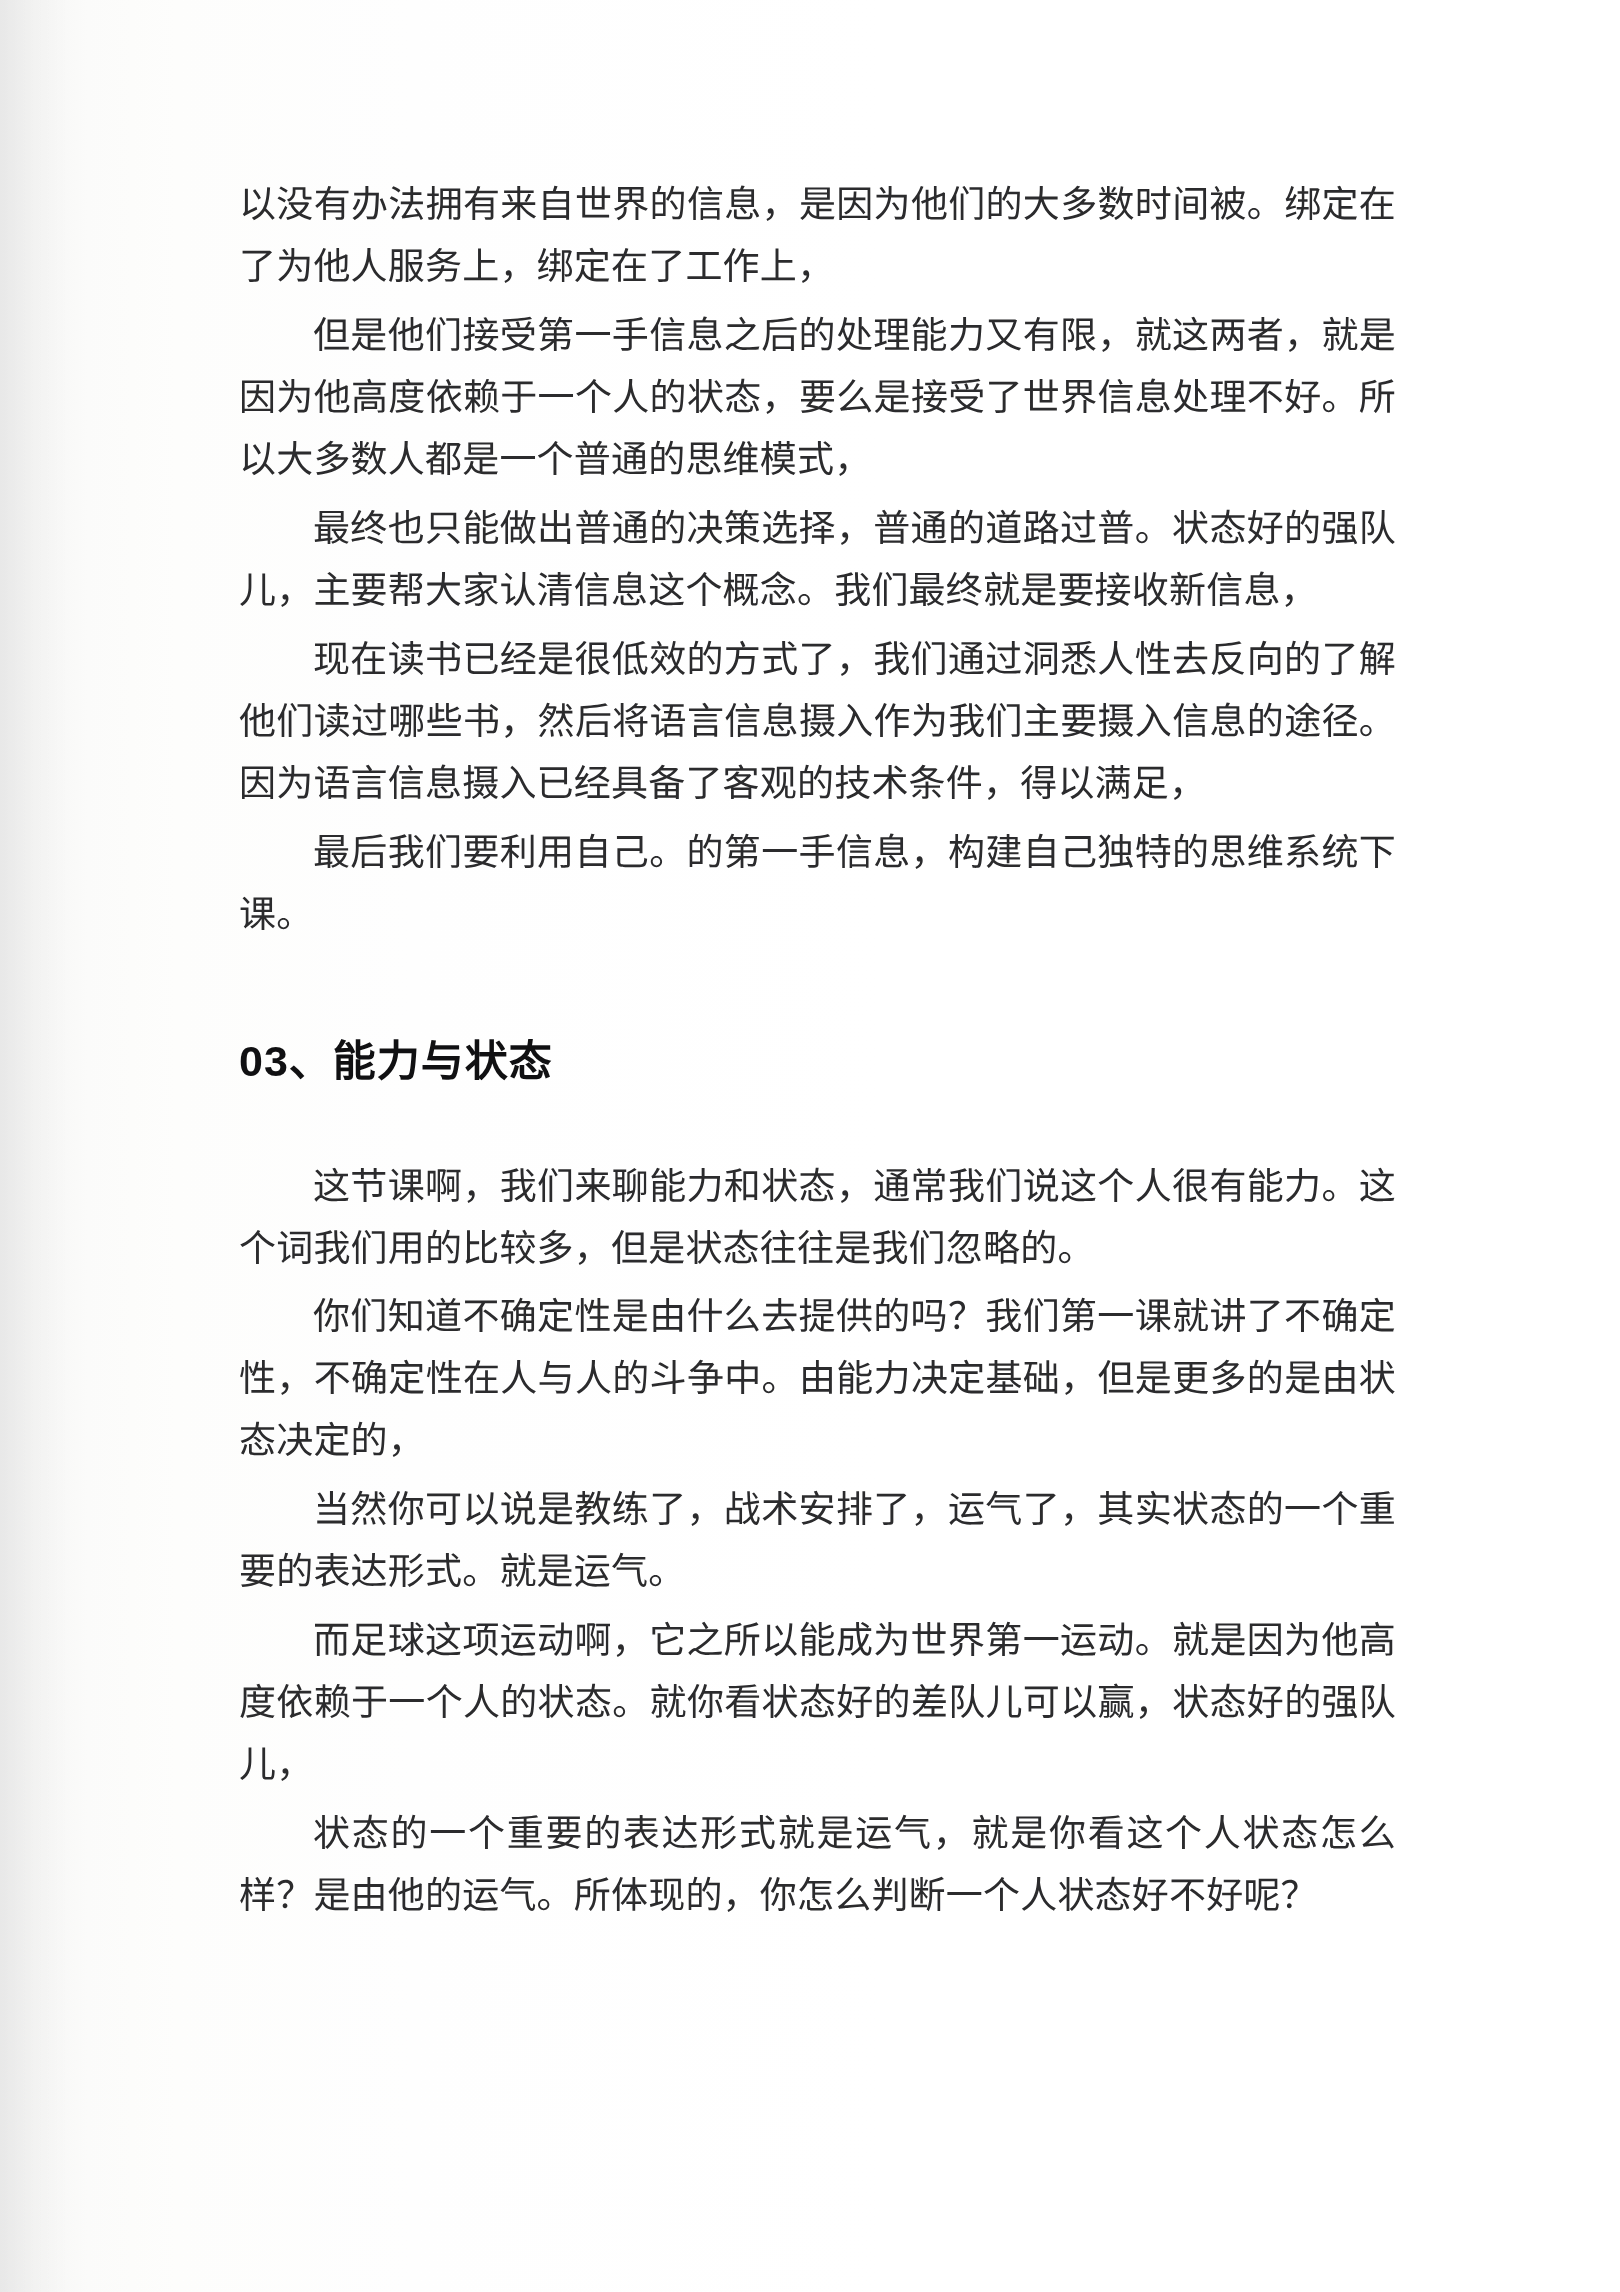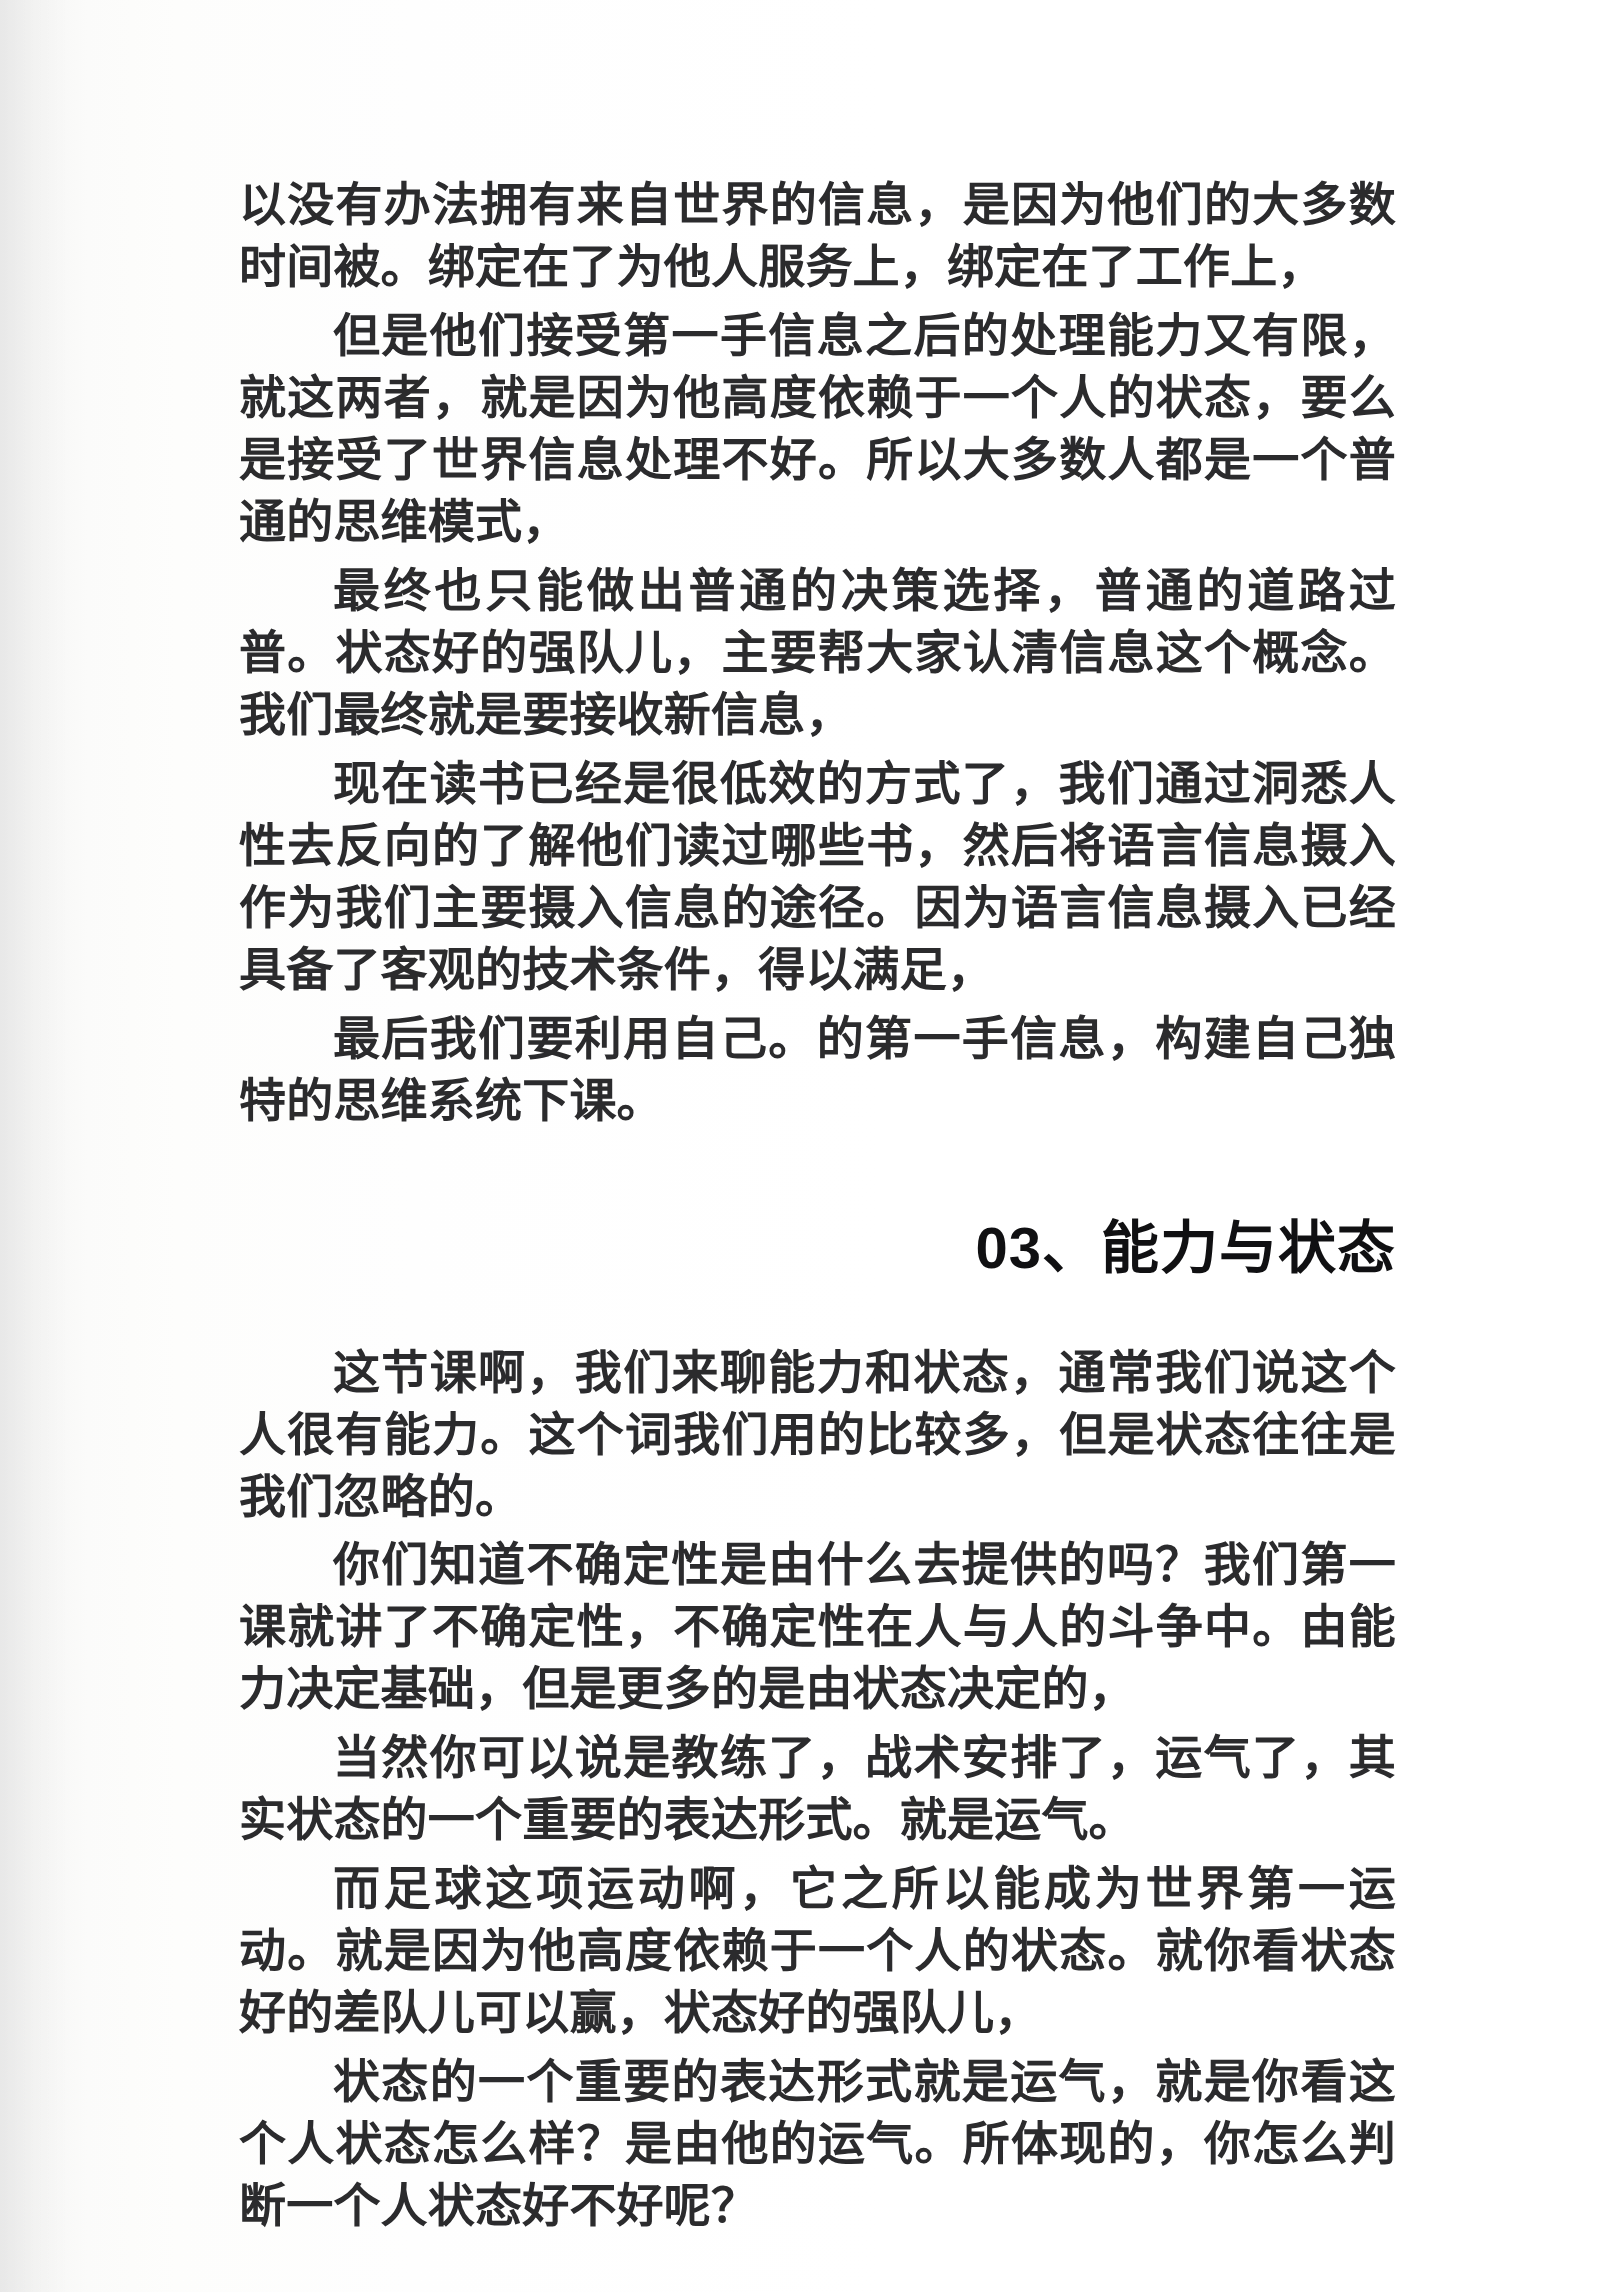--- a/index.html
+++ b/index.html
@@ -48,47 +48,47 @@
 
   .text-column {
     position: absolute;
     left: 239px;
     top: 174px;
     width: 1157px;
   }
 
   .para {
     margin: 0 0 0px 0;
-    font-size: 47px;
+    font-size: 37px;
     line-height: 62px;
     color: #2b2b2d;
     letter-spacing: 0.2px;
     text-align: justify;
     text-justify: inter-ideograph;
-    font-weight: 700;
+    font-weight: 400;
     word-break: break-all;
   }
 
   .para.indented {
     text-indent: 2em;
   }
 
   
   .para + .para {
     margin-top: 6.9px;
   }
 
   .section-heading {
     margin: 0;
     padding: 0;
-    font-size: 58px;
+    font-size: 43px;
     line-height: 59px;
     font-weight: 700;
     color: #101012;
-    text-align: right;
+    text-align: left;
     letter-spacing: 1px;
   }
 
   .heading-block {
     margin-top: 86px;
     margin-bottom: 65px;
   }
 </style>
 </head>
 <body>

